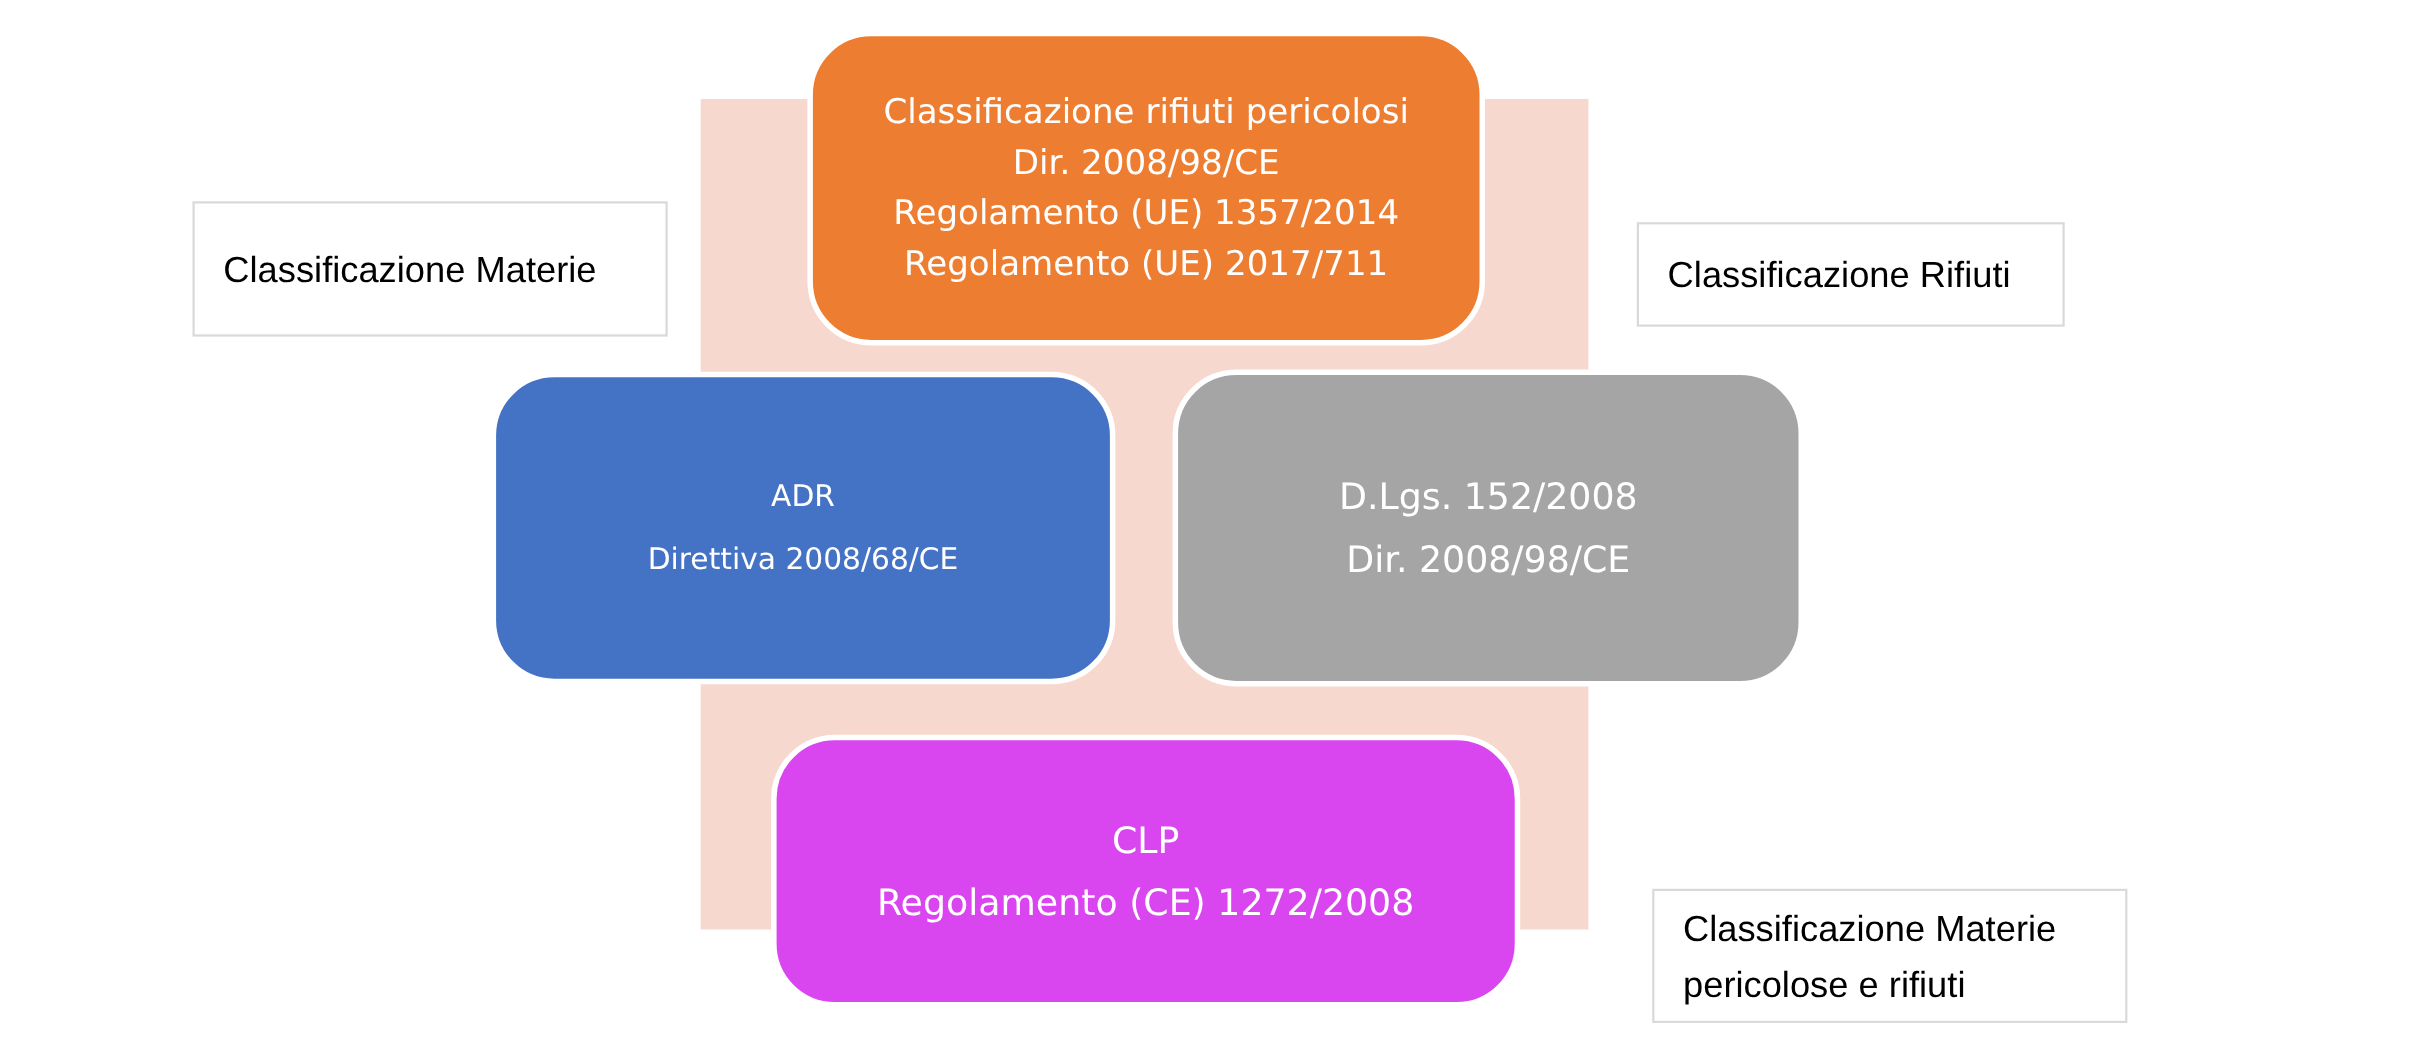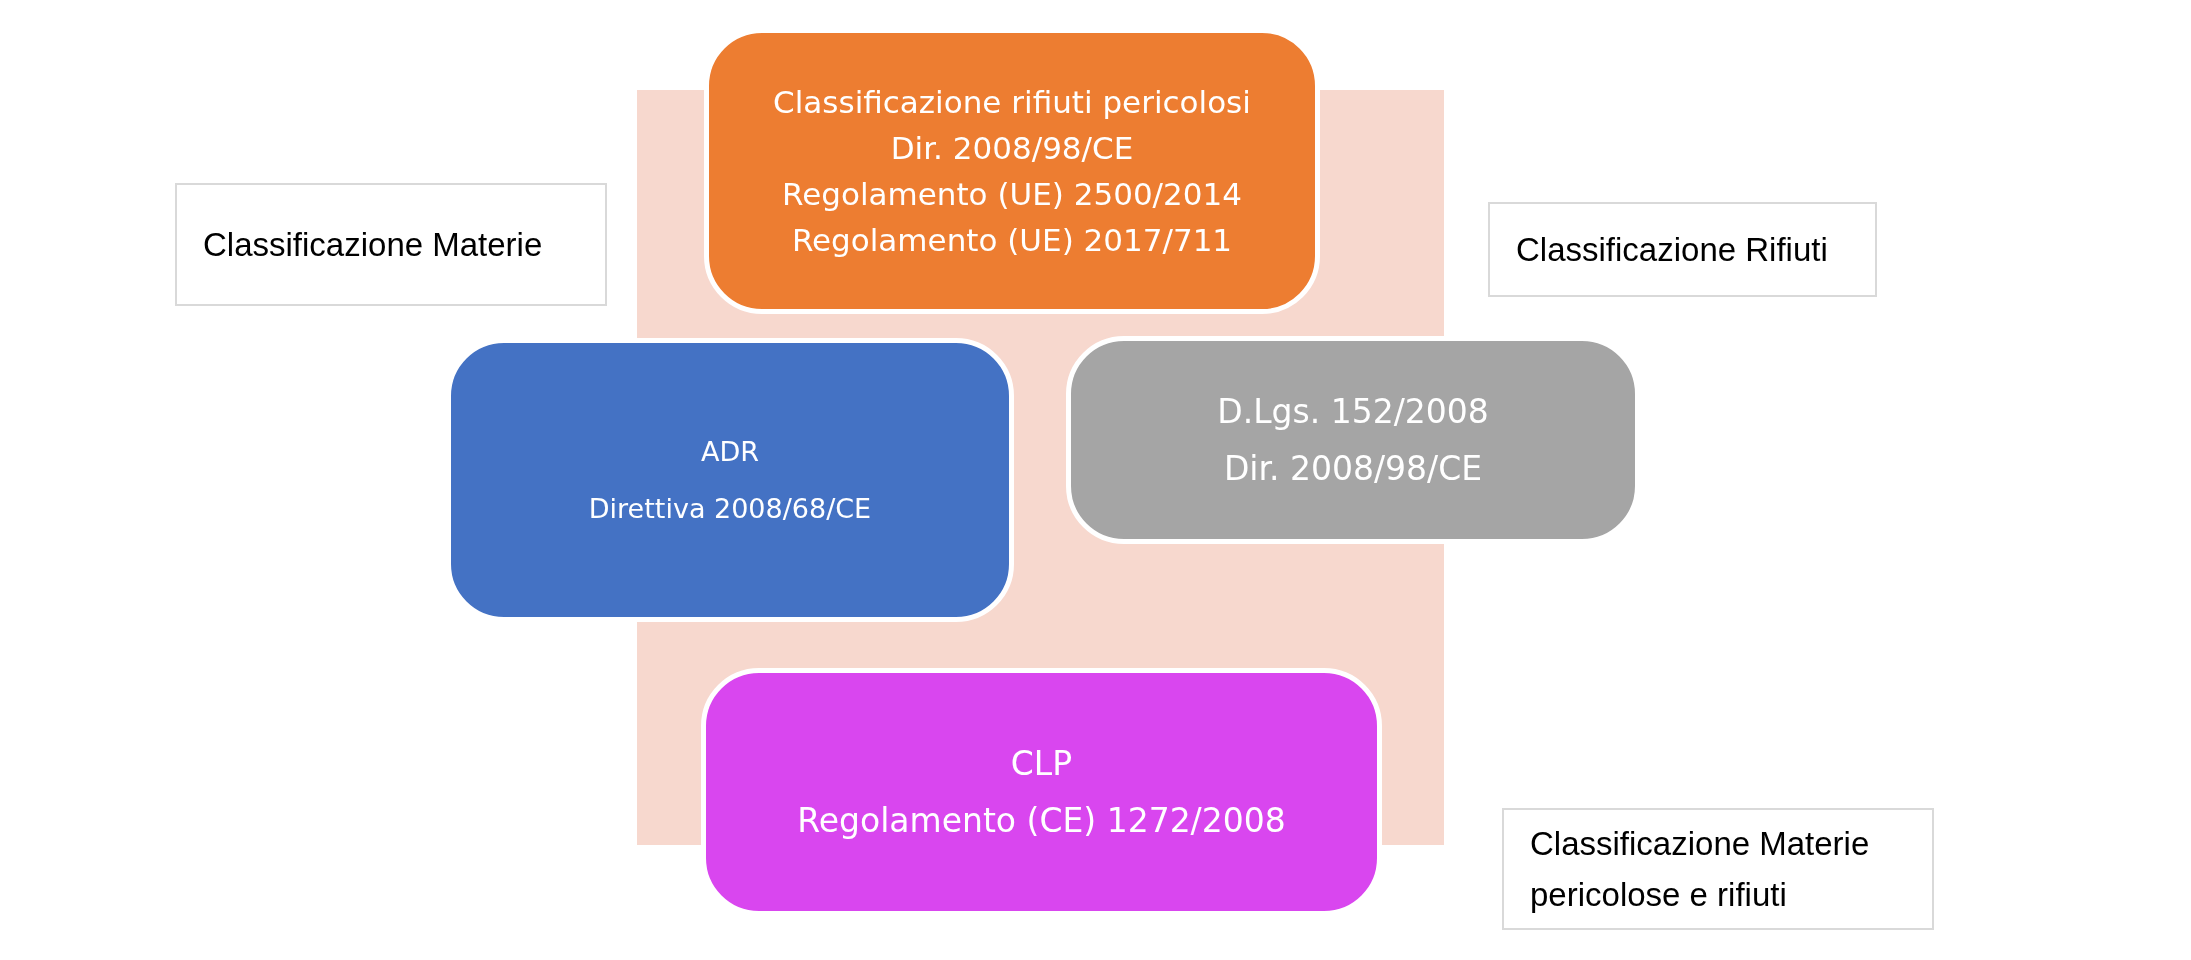--- a/index.html
+++ b/index.html
@@ -22,34 +22,34 @@
     border: 5px solid #ffffff;
     display: flex;
     flex-direction: column;
     justify-content: center;
     align-items: center;
     text-align: center;
     color: #ffffff;
   }
   .shape .line { white-space: nowrap; }
   .shape.orange {
-    left: 704px; top: 28px;
+    left: 734px; top: 28px;
     width: 616px; height: 286px;
     border-radius: 58px;
     font-size: 31px; line-height: 46px;
   }
   .shape.blue {
     left: 446px; top: 338px;
     width: 568px; height: 284px;
     border-radius: 58px;
     font-size: 27px; line-height: 57px;
   }
   .shape.gray {
     left: 1066px; top: 336px;
-    width: 574px; height: 208px;
+    width: 574px; height: 288px;
     border-radius: 58px;
     font-size: 33px; line-height: 57px;
   }
   .shape.yellow {
     left: 701px; top: 668px;
     width: 681px; height: 248px;
     border-radius: 58px;
     font-size: 33px; line-height: 57px;
   }
   .label {
@@ -75,21 +75,21 @@
 </head>
 <body>
 
 <div class="canvas">
 
   <div class="band" style="background-color: rgb(247, 216, 206);"></div>
 
   <div class="shape orange" style="background-color: rgb(237, 125, 49);">
     <div class="line">Classificazione rifiuti pericolosi</div>
     <div class="line">Dir. 2008/98/CE</div>
-    <div class="line">Regolamento (UE) 2500/2014</div>
+    <div class="line">Regolamento (UE) 1357/2014</div>
     <div class="line">Regolamento (UE) 2017/711</div>
   </div>
 
   <div class="shape blue" style="background-color: rgb(68, 114, 196);">
     <div class="line">ADR</div>
     <div class="line">Direttiva 2008/68/CE</div>
   </div>
 
   <div class="shape gray" style="background-color: rgb(165, 165, 165);">
     <div class="line">D.Lgs. 152/2008</div>

